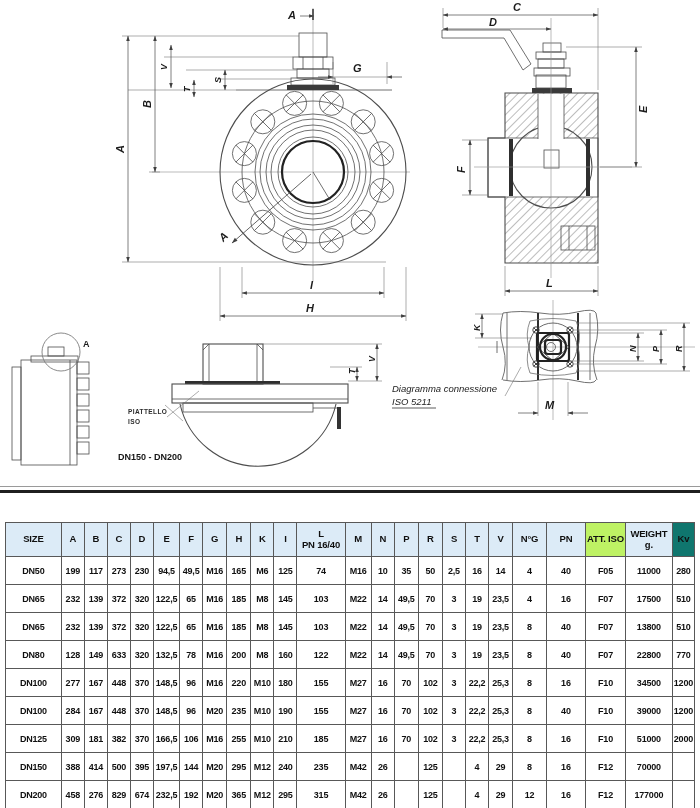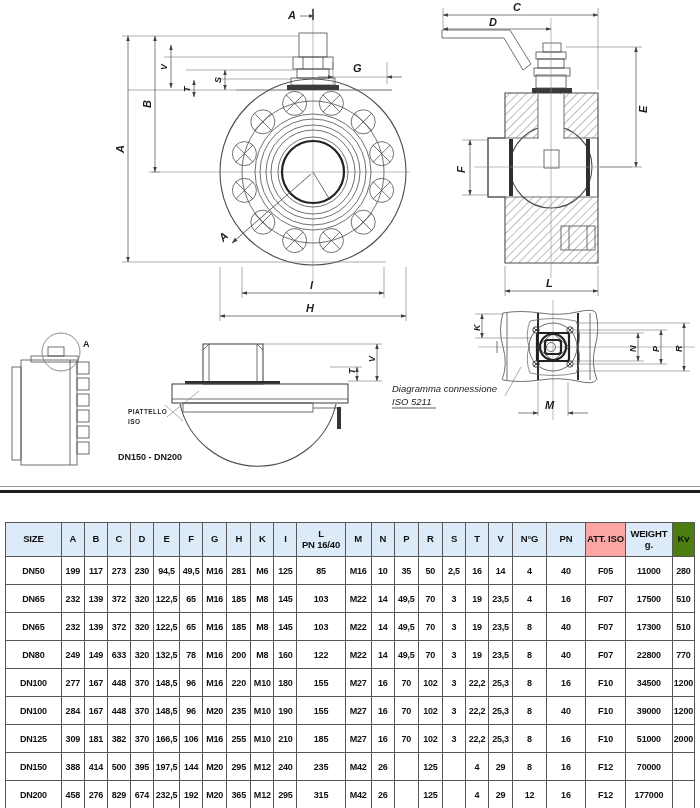--- a/index.html
+++ b/index.html
@@ -391,45 +391,45 @@
             </th>
             <th style="background: rgb(220, 235, 247);">
               <div>V</div>
             </th>
             <th style="background: rgb(220, 235, 247);">
               <div>N°G</div>
             </th>
             <th style="background: rgb(220, 235, 247);">
               <div>PN</div>
             </th>
-            <th style="background: #fca5a5;">
+            <th style="background: #bef264;">
               <div>ATT. ISO</div>
             </th>
             <th style="background: rgb(220, 235, 247);">
               <div>WEIGHT g.</div>
             </th>
-            <th style="background: #4d7c0f;">
+            <th style="background: #0f766e;">
               <div>Kv</div>
             </th>
           </tr>
         </thead>
         <tbody>
           <tr>
             <td>DN50</td>
             <td>199</td>
             <td>117</td>
             <td>273</td>
             <td>230</td>
             <td>94,5</td>
             <td>49,5</td>
             <td>M16</td>
-            <td>281</td>
+            <td>165</td>
             <td>M6</td>
             <td>125</td>
-            <td>85</td>
+            <td>74</td>
             <td>M16</td>
             <td>10</td>
             <td>35</td>
             <td>50</td>
             <td>2,5</td>
             <td>16</td>
             <td>14</td>
             <td>4</td>
             <td>40</td>
             <td>F05</td>
@@ -478,26 +478,26 @@
             <td>M22</td>
             <td>14</td>
             <td>49,5</td>
             <td>70</td>
             <td>3</td>
             <td>19</td>
             <td>23,5</td>
             <td>8</td>
             <td>40</td>
             <td>F07</td>
-            <td>17300</td>
+            <td>13800</td>
             <td>510</td>
           </tr>
           <tr>
             <td>DN80</td>
-            <td>249</td>
+            <td>128</td>
             <td>149</td>
             <td>633</td>
             <td>320</td>
             <td>132,5</td>
             <td>78</td>
             <td>M16</td>
             <td>200</td>
             <td>M8</td>
             <td>160</td>
             <td>122</td>

